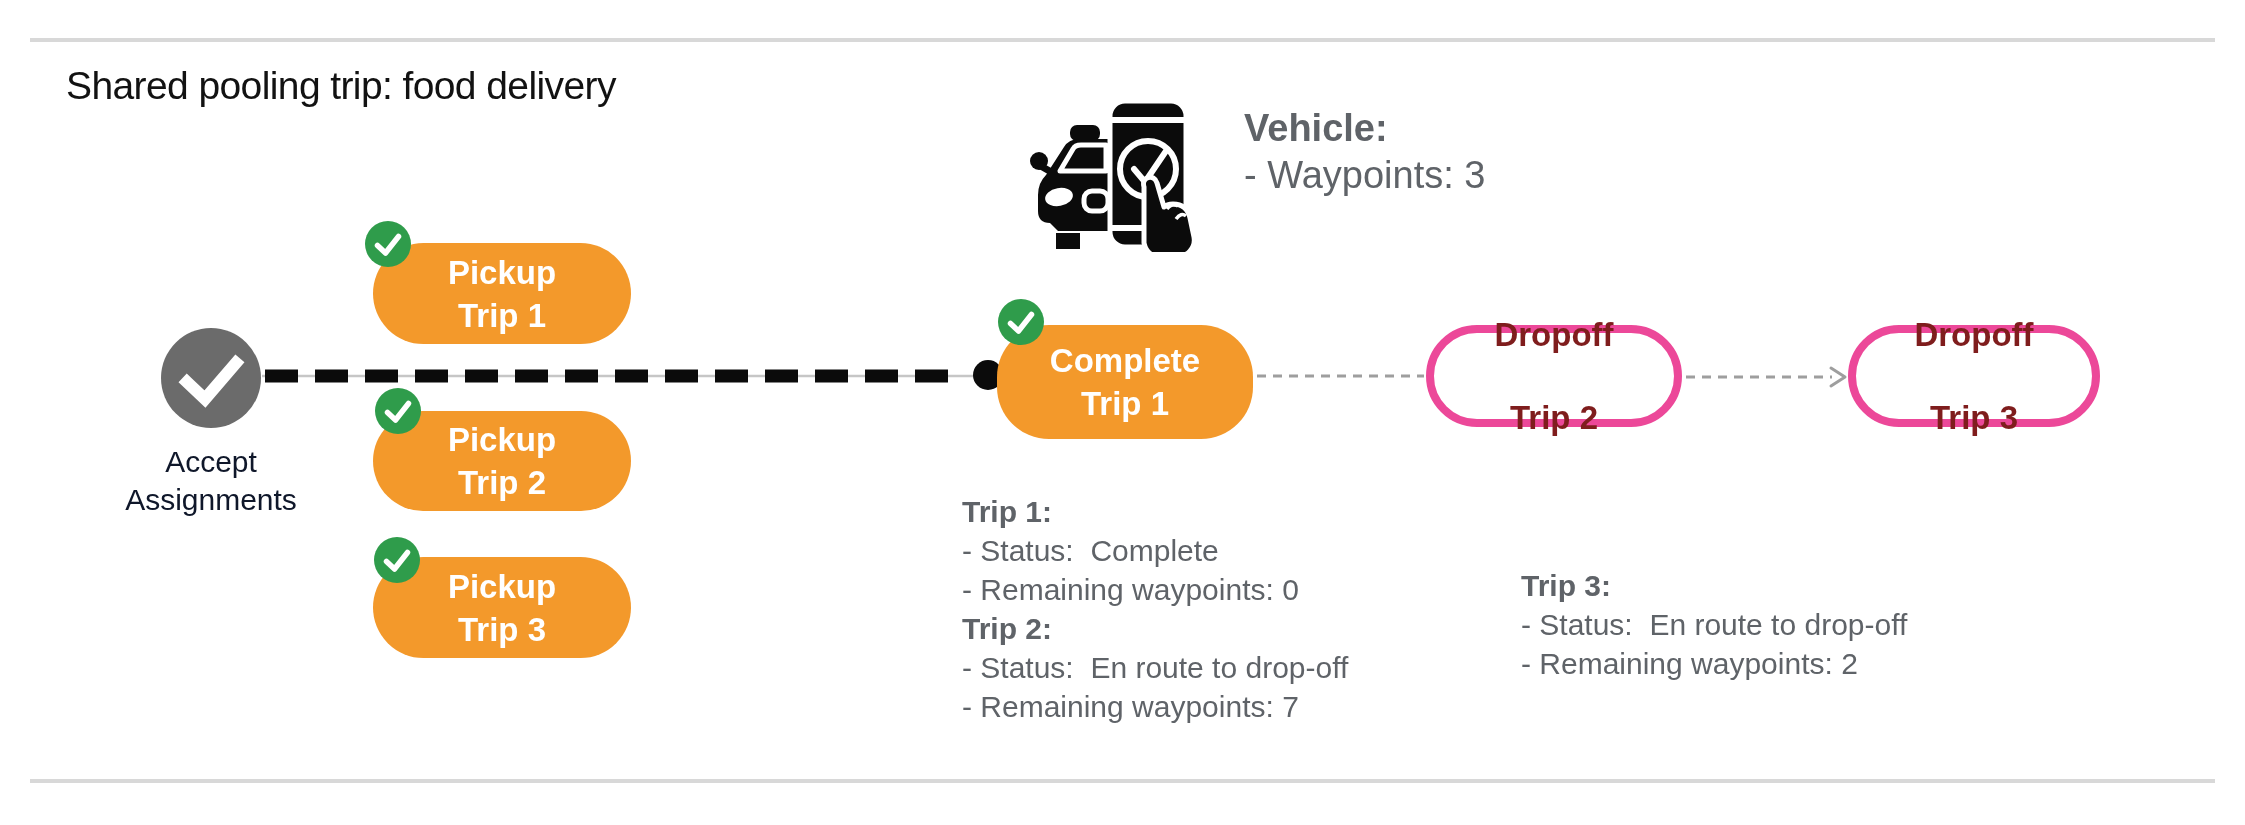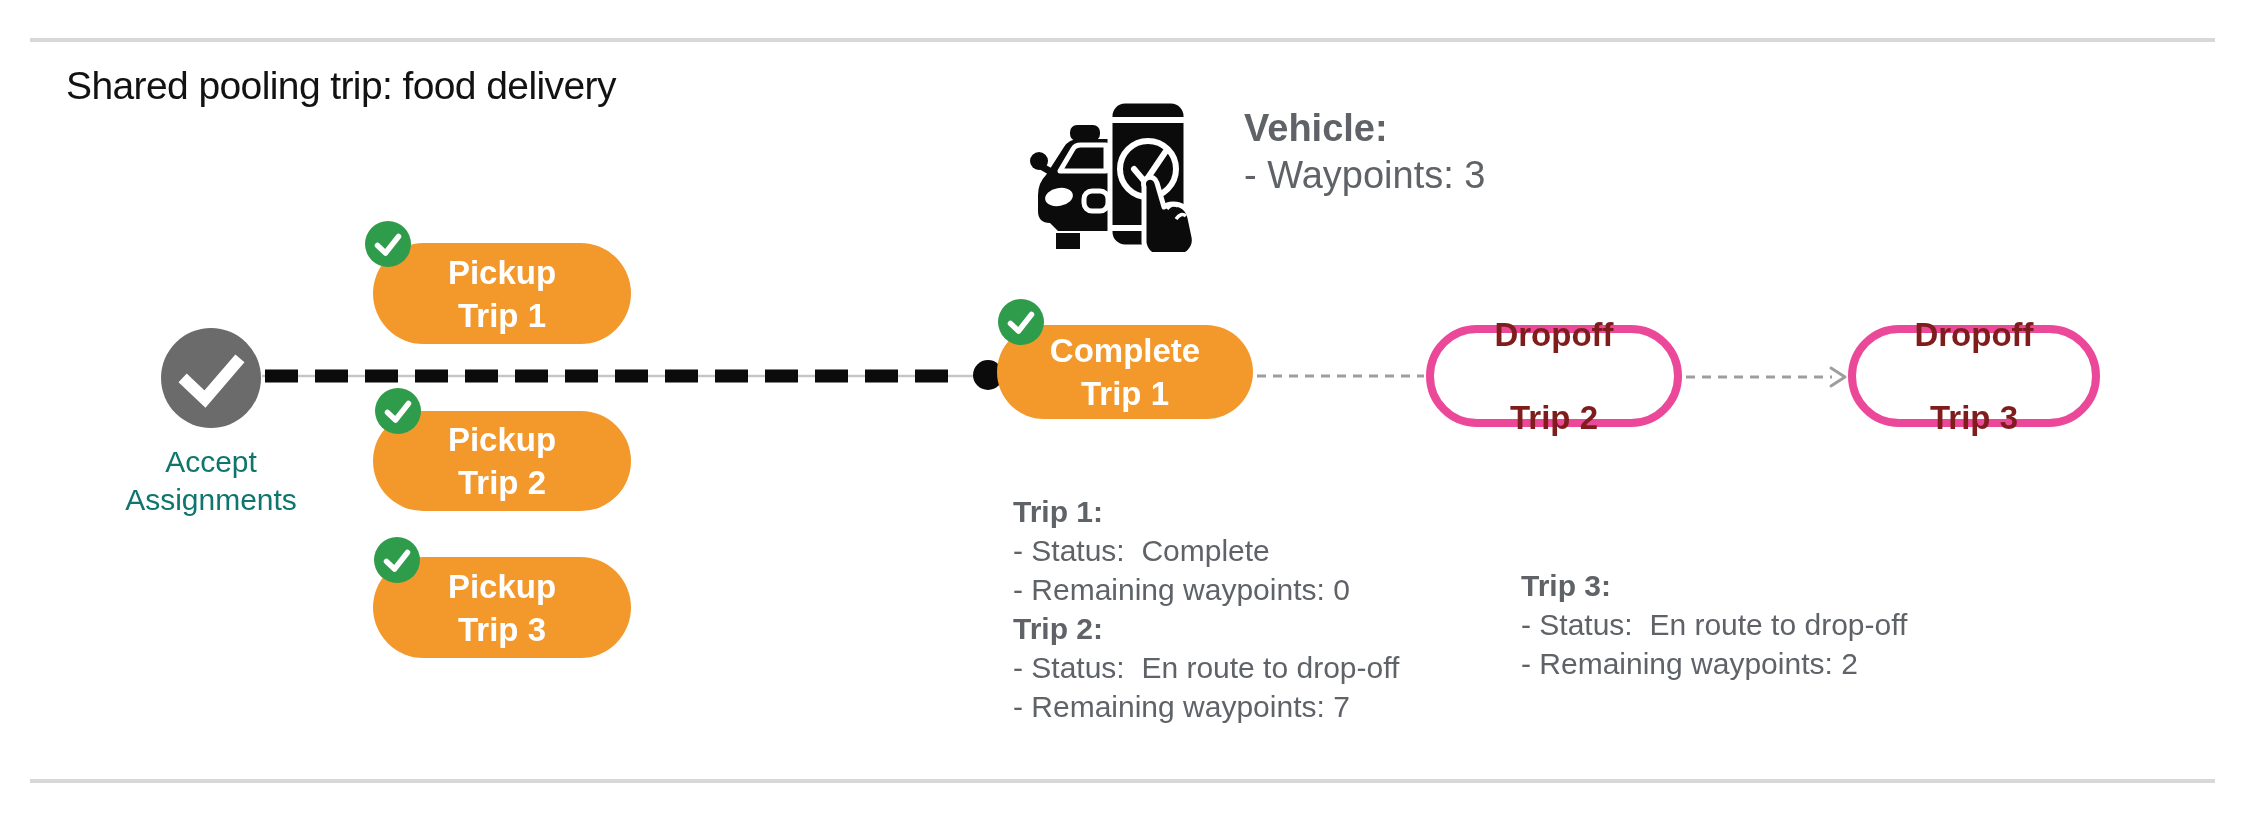--- a/index.html
+++ b/index.html
@@ -17,44 +17,44 @@
   .vehicle-icon{position:absolute;left:1026px;top:90px;width:170px;height:162px;}
   .vehicle-text{position:absolute;left:1244px;top:105px;font-size:38px;line-height:47px;color:#5F6368;}
   .vehicle-text .b{font-weight:bold;}
   .connectors{position:absolute;left:0;top:0;width:2245px;height:825px;pointer-events:none;}
   .start-circle{
     position:absolute;left:161px;top:328px;width:100px;height:100px;border-radius:50%;
     background:#6B6B6B;display:flex;align-items:center;justify-content:center;
   }
   .start-label{
     position:absolute;left:61px;top:443px;width:300px;text-align:center;
-    font-size:30px;line-height:38px;color:#0f766e;
+    font-size:30px;line-height:38px;color:#0f172a;
   }
   .pill{
     position:absolute;box-sizing:border-box;display:flex;flex-direction:column;
     align-items:center;justify-content:center;border-radius:52px;
     font-weight:bold;font-size:33px;line-height:43px;text-align:right;
   }
   .pill.filled{background:#F3992B;color:#ffffff;}
   .pill.outline{background:#ffffff;border:8px solid #ec4899;color:#7f1d1d;gap:40px;}
   #p1{left:373px;top:243px;width:258px;height:101px;}
   #p2{left:373px;top:411px;width:258px;height:100px;}
   #p3{left:373px;top:557px;width:258px;height:101px;}
-  #p4{left:997px;top:325px;width:256px;height:94px;}
+  #p4{left:997px;top:325px;width:256px;height:114px;}
   #p5{left:1426px;top:325px;width:256px;height:102px;}
   #p6{left:1848px;top:325px;width:252px;height:102px;}
   .badge{position:absolute;width:46px;height:46px;}
   #b1{left:365px;top:221px;}
   #b2{left:375px;top:388px;}
   #b3{left:374px;top:537px;}
   #b4{left:998px;top:299px;}
   .status-block{position:absolute;font-size:30px;line-height:39px;color:#5F6368;}
   .status-block div{white-space:pre-wrap;}
   .sb-label{font-weight:bold;}
-  #sb1{left:1013px;top:492px;}
+  #sb1{left:962px;top:492px;}
   #sb2{left:1521px;top:566px;}
 </style>
 </head>
 <body>
 
 <div class="canvas">
 
   <div class="divider top"></div>
   <div class="divider bottom"></div>
 

